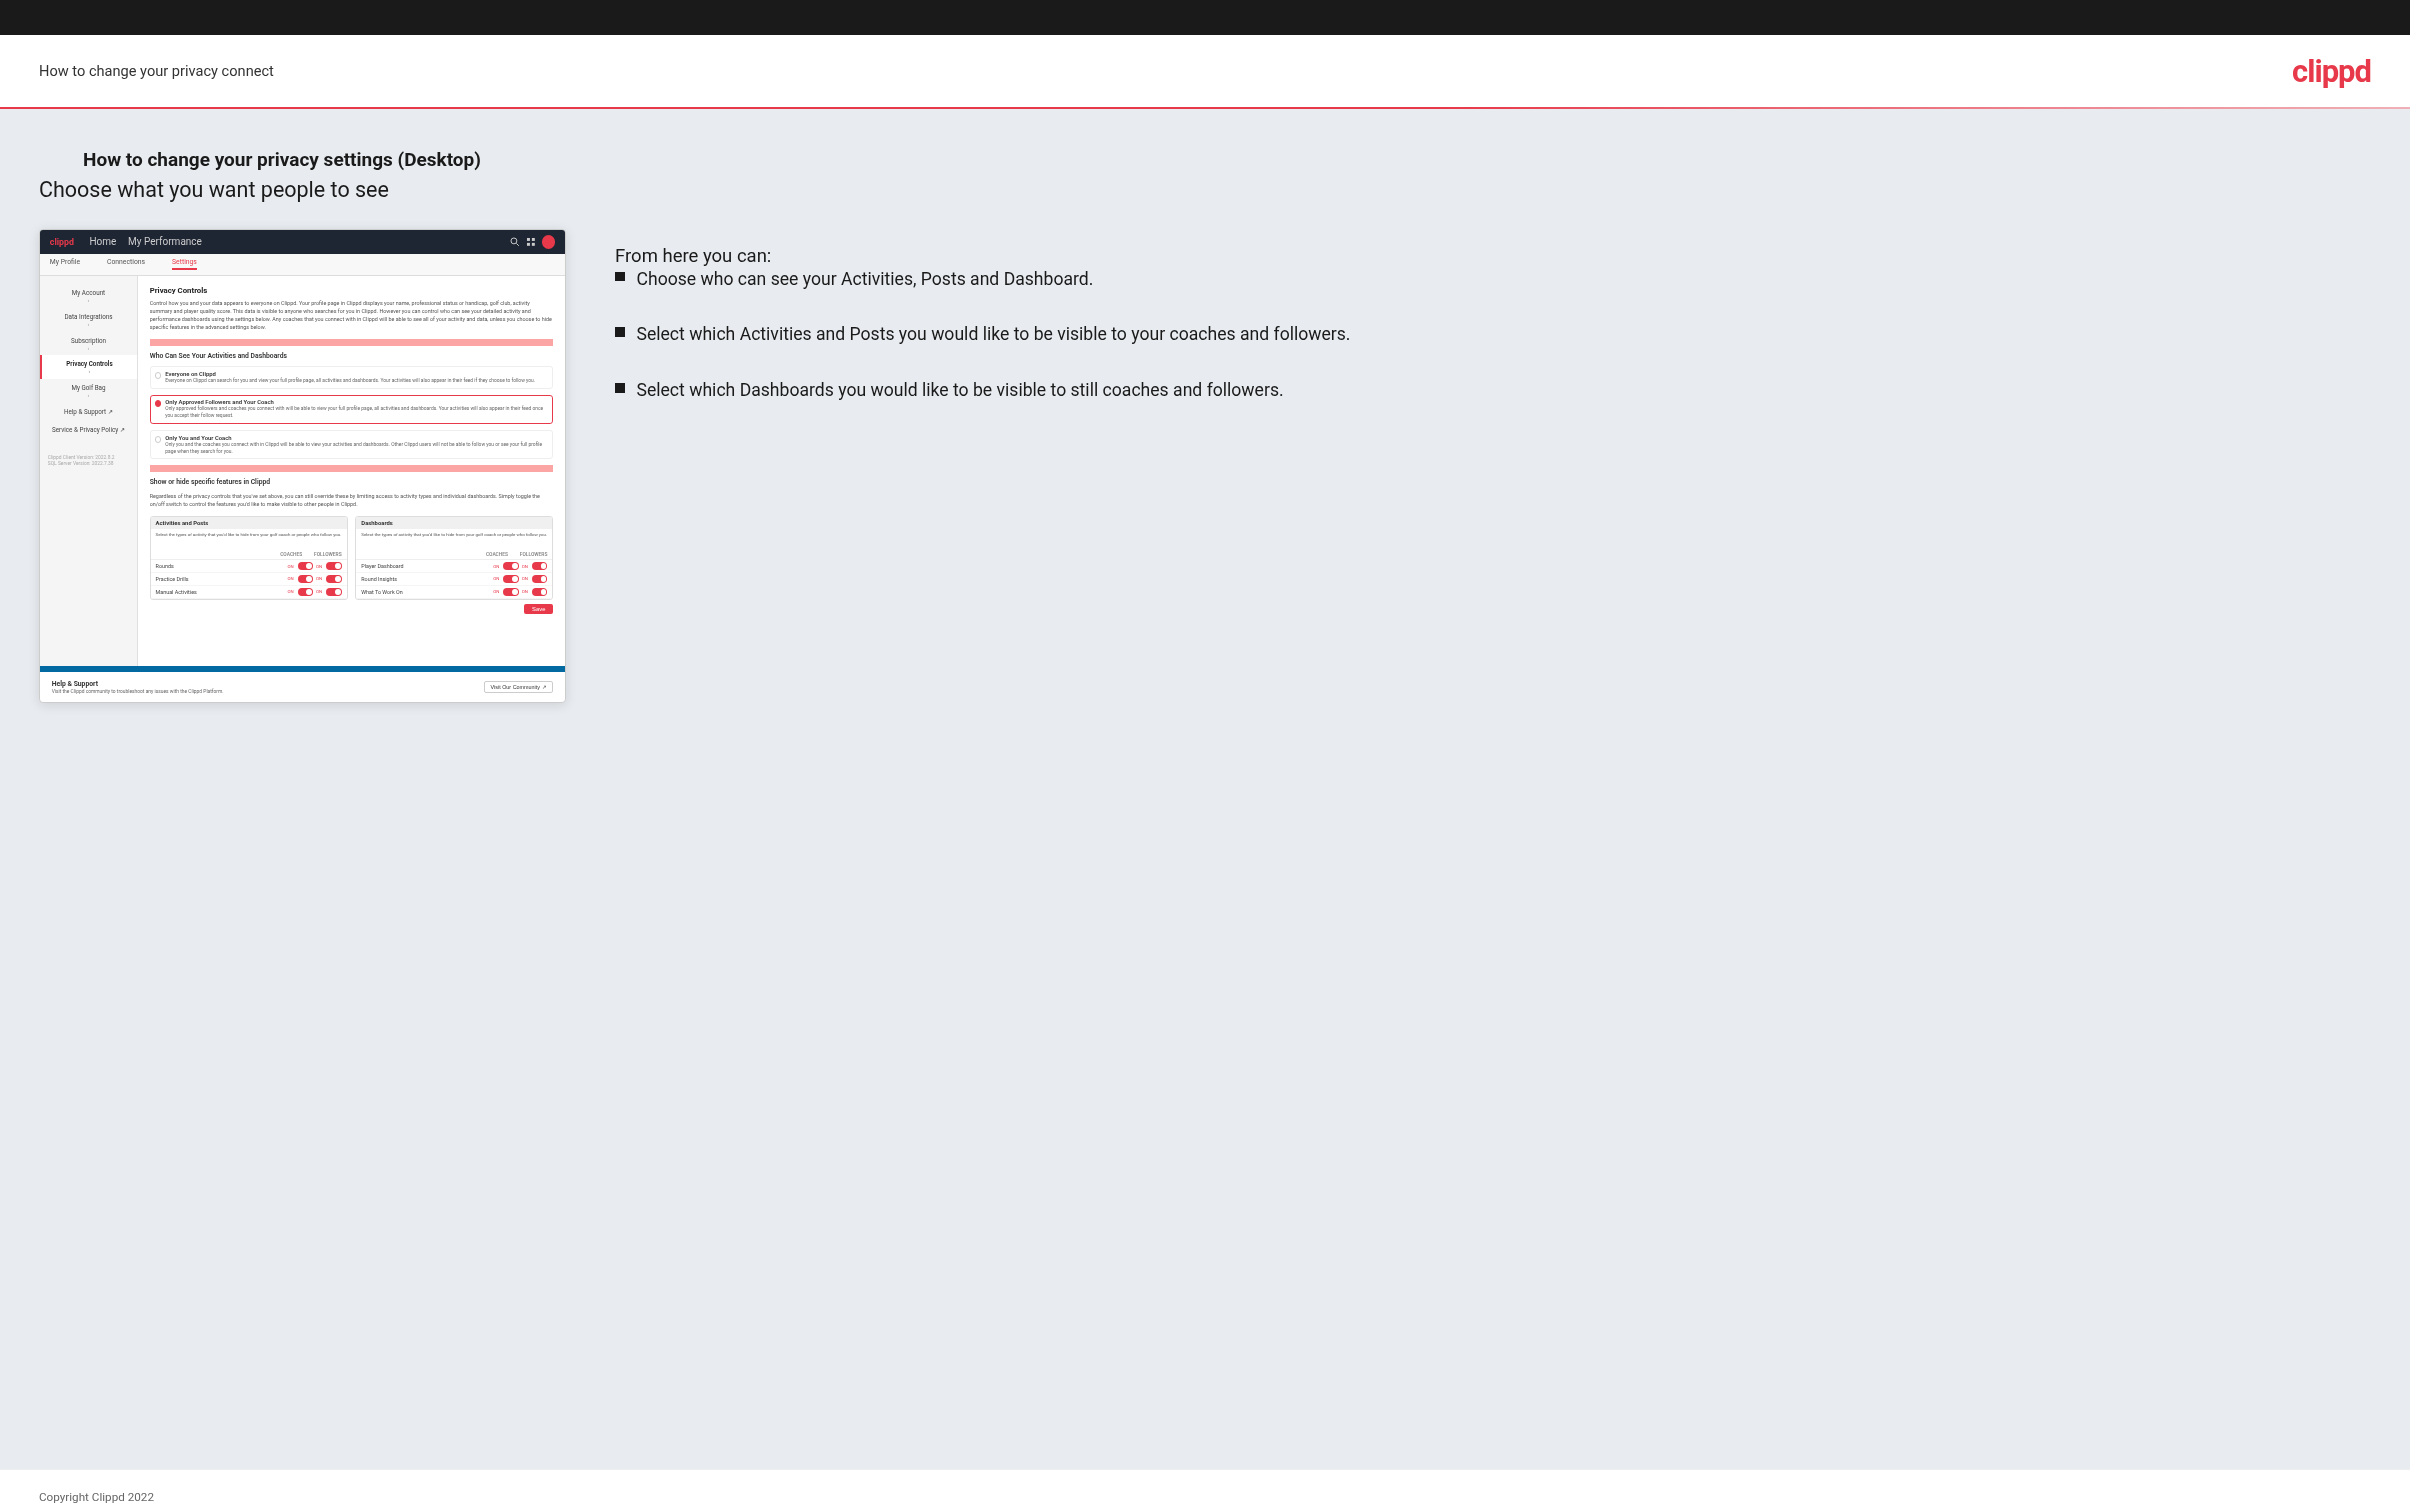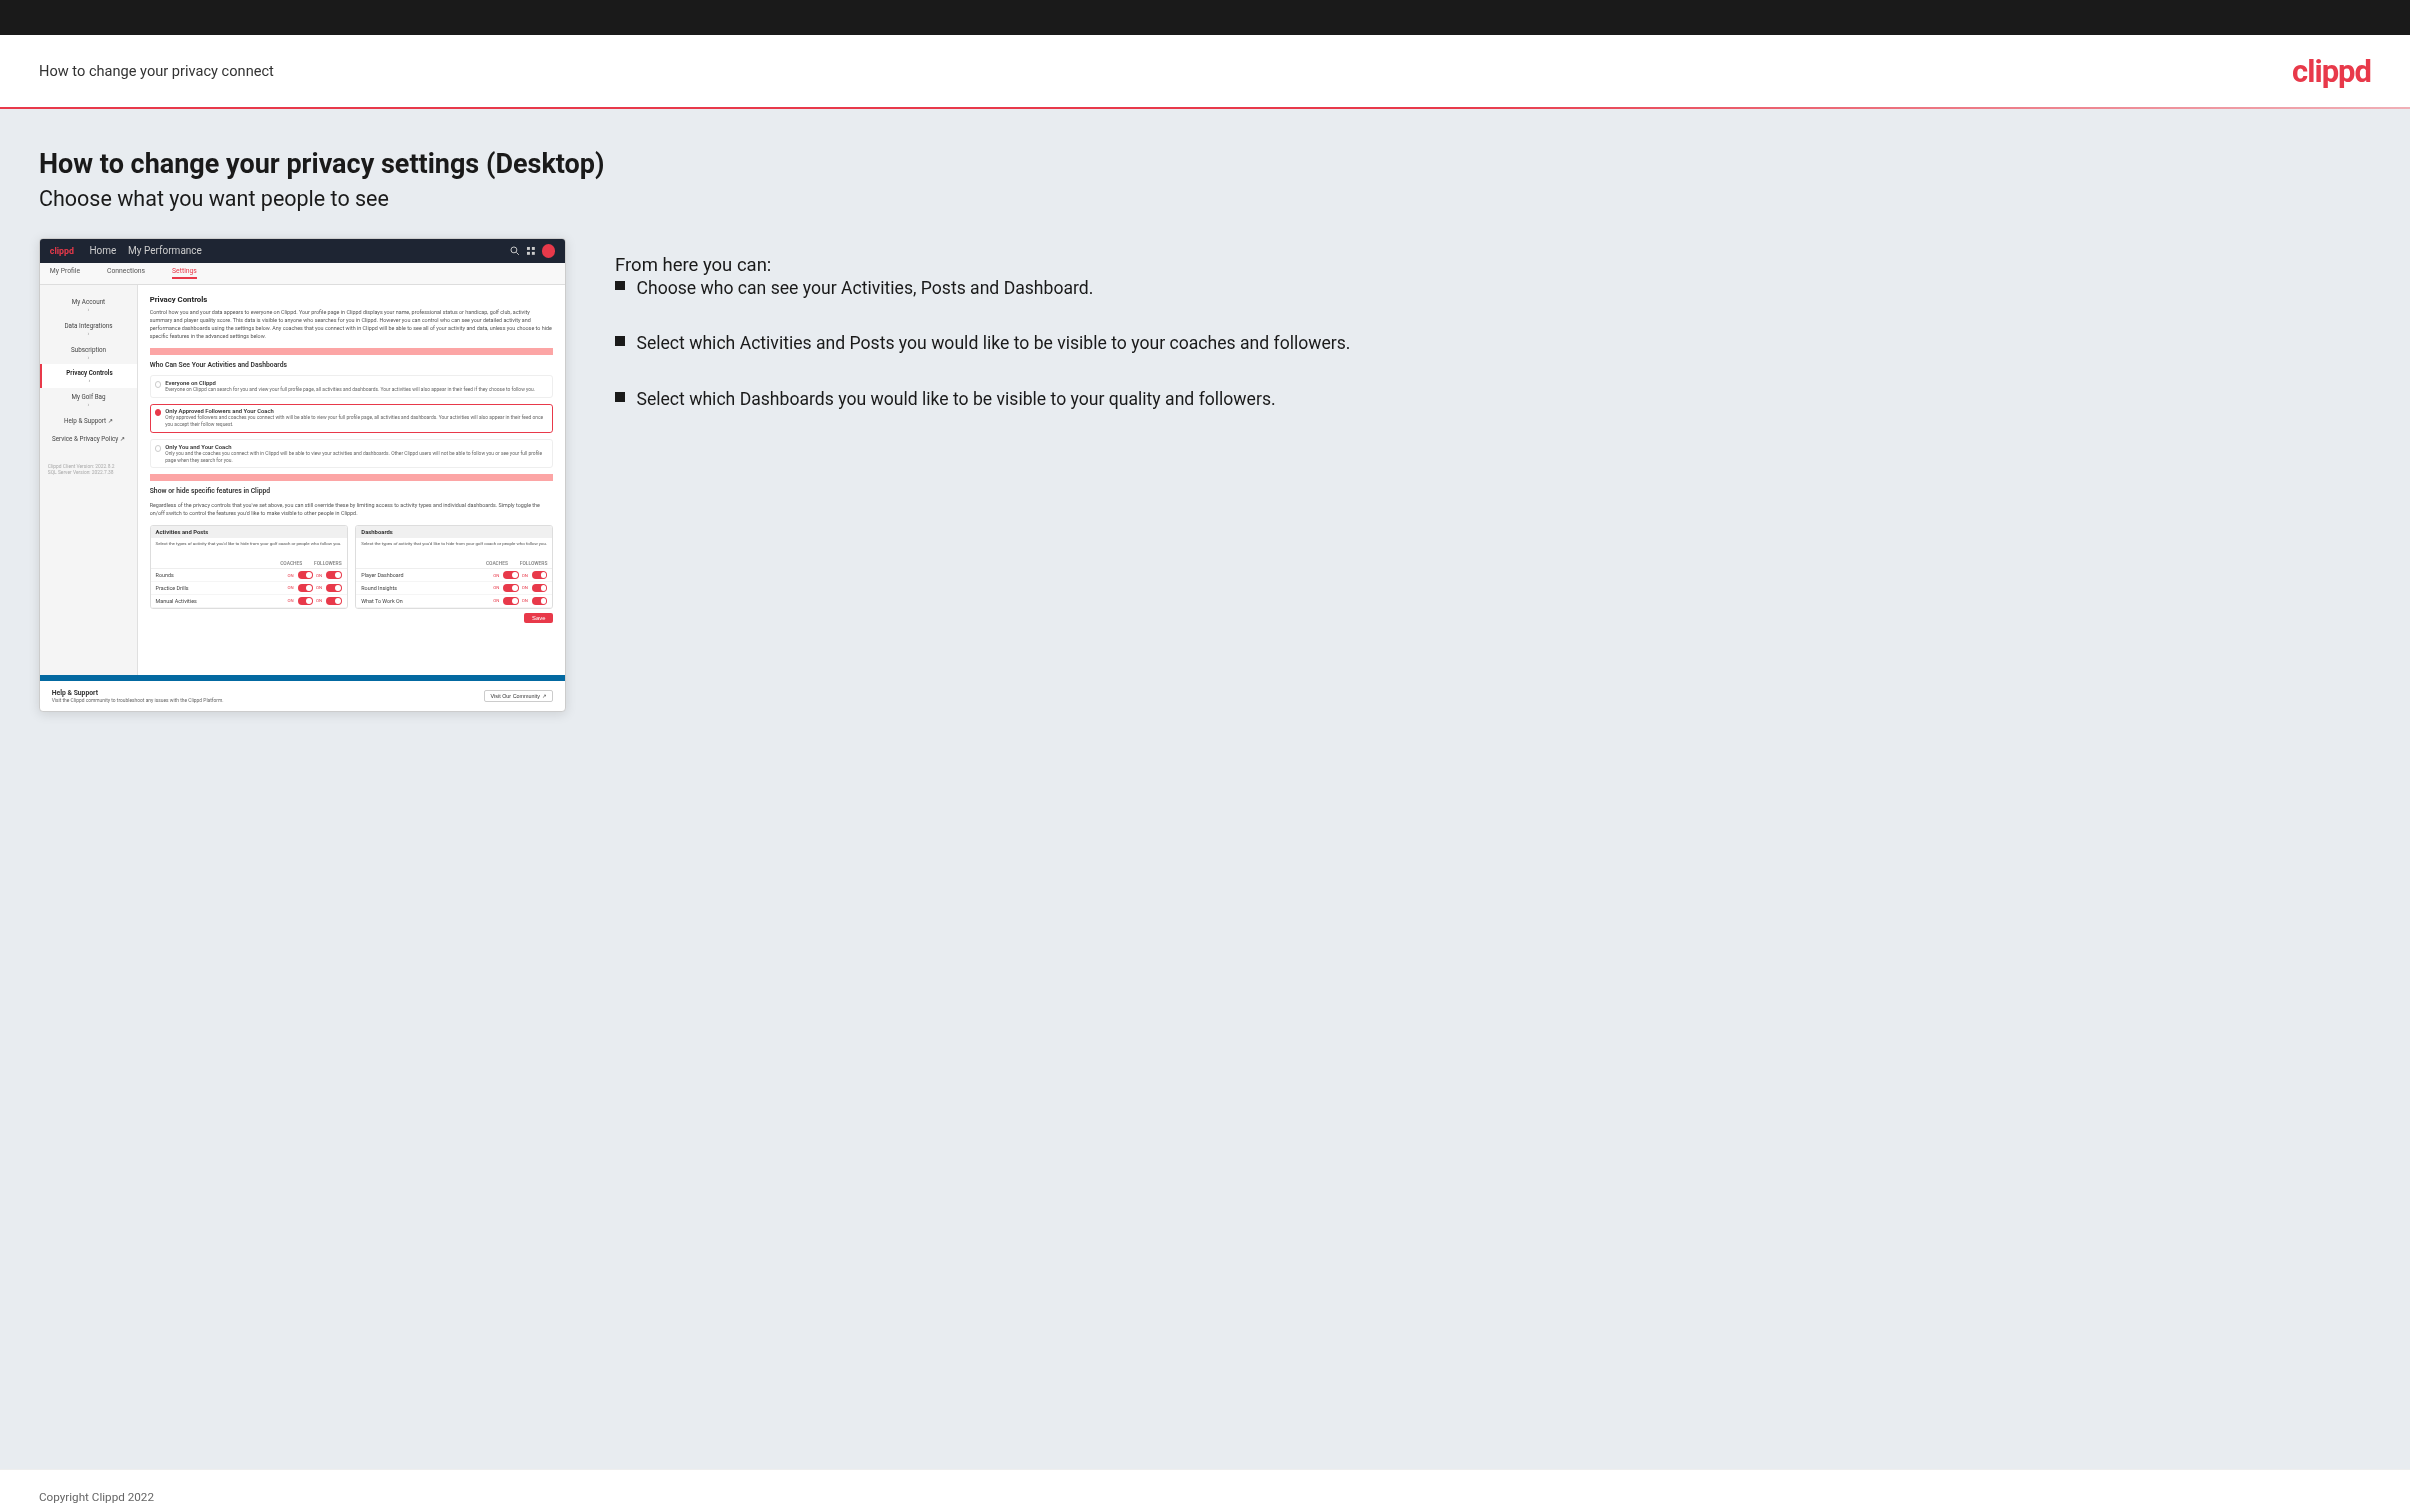--- a/index.html
+++ b/index.html
@@ -45,24 +45,25 @@
     }
 
     
     .main-bg {
       background: #e8ecf0;
       padding: 39px 39px 39px 39px;
       min-height: calc(100vh - 146px);
     }
 
     .page-heading {
-      font-size: 27px;
+      font-size: 19px;
       font-weight: 700;
       color: #1a1a1a;
       margin-bottom: 5.9px;
+      margin-left: 44px;
     }
     .page-subheading {
       font-size: 21.5px;
       font-weight: 400;
       color: #1a1a1a;
       margin-bottom: 27px;
     }
 
     
     .content-columns {
@@ -605,21 +606,21 @@
         <li class="bullet-item">
           <div class="bullet-square"></div>
           <span class="bullet-text">Choose who can see your Activities, Posts and Dashboard.</span>
         </li>
         <li class="bullet-item">
           <div class="bullet-square"></div>
           <span class="bullet-text">Select which Activities and Posts you would like to be visible to your coaches and followers.</span>
         </li>
         <li class="bullet-item">
           <div class="bullet-square"></div>
-          <span class="bullet-text">Select which Dashboards you would like to be visible to your quality and followers.</span>
+          <span class="bullet-text">Select which Dashboards you would like to be visible to still coaches and followers.</span>
         </li>
       </ul>
     </div>
 
   </div>
 </div>
 
 <div class="footer">
   <span class="footer-text">Copyright Clippd 2022</span>
 </div>

